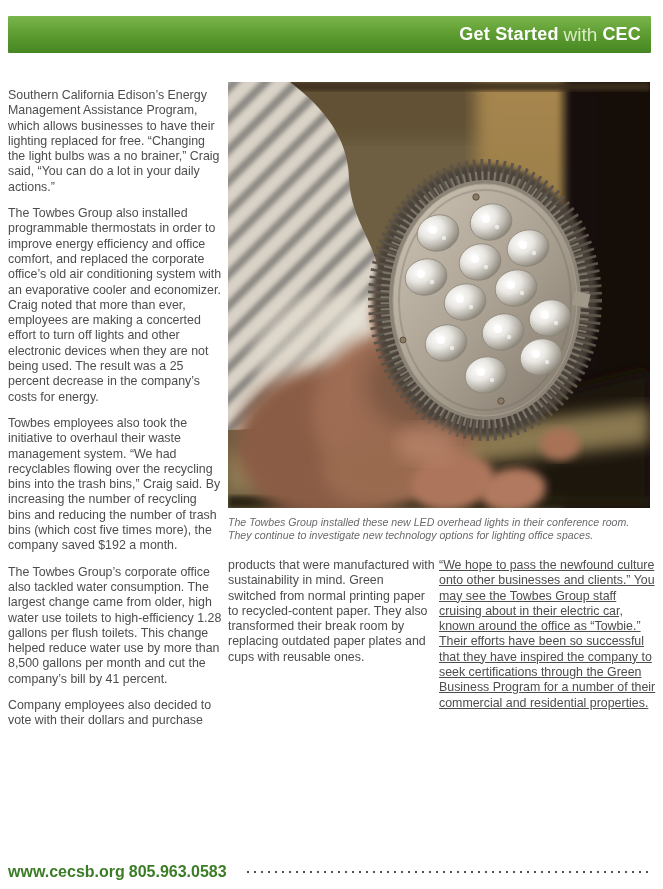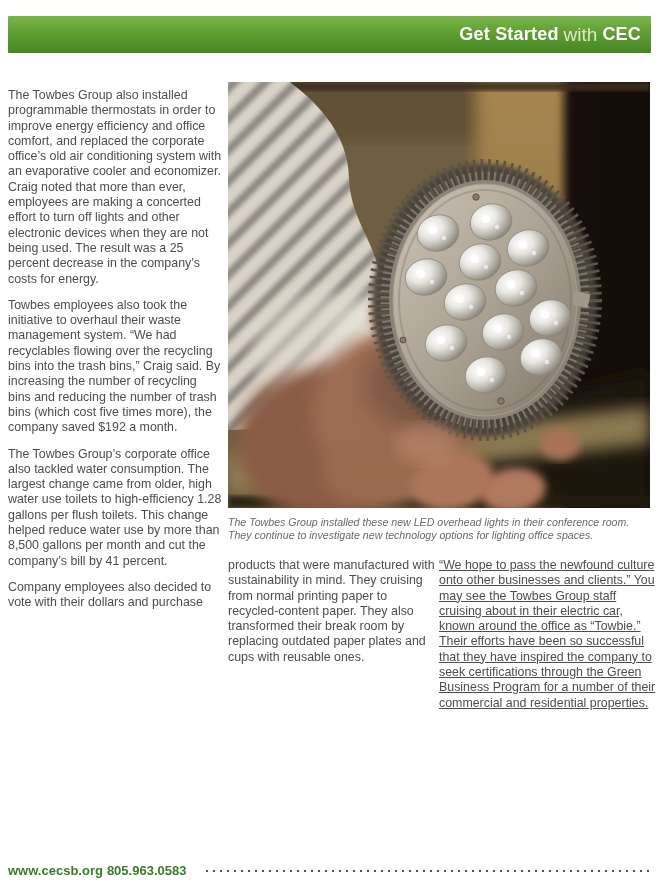--- a/index.html
+++ b/index.html
@@ -23,39 +23,40 @@
   .photo { position:absolute; left:228px; top:82px; width:422px; height:426px; }
   .photo svg { display:block; }
   .caption {
     position:absolute; left:228px; top:516px; width:426px;
     font-style:italic; font-size:10.6px; line-height:13px; color:#68696c;
   }
   .footer {
     position:absolute; left:8px; right:10px; top:863px;
     display:flex; align-items:center;
   }
-  .contact { color:#3b7c26; font-weight:bold; font-size:13px; white-space:nowrap; }
+  .contact { color:#3b7c26; font-weight:bold; font-size:16px; white-space:nowrap; }
   .contact span { margin-right:4px; }
   .dotline {
     flex:1; height:2px; margin-left:16px;
     background-image:repeating-linear-gradient(90deg,#53534b 0 2px, rgba(0,0,0,0) 2px 7px);
   }
 </style>
 </head>
 <body>
 
 <div class="page">
 
   <div class="topbar">
     <span class="t-bold">Get Started</span>
     <span class="t-mid">with</span>
     <span class="t-bold">CEC</span>
   </div>
 
   <div class="col col-left">
+    <p>Southern California Edison’s Energy Management Assistance Program, which allows businesses to have their lighting replaced for free. “Changing the light bulbs was a no brainer,” Craig said, “You can do a lot in your daily actions.”</p>
     <p>The Towbes Group also installed programmable thermostats in order to improve energy efficiency and office comfort, and replaced the corporate office’s old air conditioning system with an evaporative cooler and economizer. Craig noted that more than ever, employees are making a concerted effort to turn off lights and other electronic devices when they are not being used. The result was a 25 percent decrease in the company’s costs for energy.</p>
     <p>Towbes employees also took the initiative to overhaul their waste management system. “We had recyclables flowing over the recycling bins into the trash bins,” Craig said. By increasing the number of recycling bins and reducing the number of trash bins (which cost five times more), the company saved $192 a month.</p>
     <p>The Towbes Group’s corporate office also tackled water consumption. The largest change came from older, high water use toilets to high-efficiency 1.28 gallons per flush toilets. This change helped reduce water use by more than 8,500 gallons per month and cut the company’s bill by 41 percent.</p>
     <p>Company employees also decided to vote with their dollars and purchase</p>
   </div>
 
   <div class="photo">
     <svg width="422" height="426" viewBox="0 0 422 426" xmlns="http://www.w3.org/2000/svg">
       <defs>
         <filter id="b2">
@@ -200,21 +201,21 @@
       <ellipse cx="225" cy="400" rx="42" ry="28" fill="#ad765c" transform="rotate(-12 225 400)" filter="url(#b4)"></ellipse>
       <ellipse cx="285" cy="408" rx="33" ry="22" fill="#b1795e" transform="rotate(-8 285 408)" filter="url(#b4)"></ellipse>
       <ellipse cx="332" cy="362" rx="20" ry="16" fill="#a87257" filter="url(#b4)"></ellipse>
       <ellipse cx="198" cy="362" rx="30" ry="20" fill="#c08a70" opacity="0.6" filter="url(#b8)"></ellipse>
     </svg>
   </div>
 
   <div class="caption">The Towbes Group installed these new LED overhead lights in their conference room. They continue to investigate new technology options for lighting office spaces.</div>
 
   <div class="col col-mid">
-    <p>products that were manufactured with sustainability in mind. They cruising from normal printing paper to recycled-content paper. They also transformed their break room by replacing outdated paper plates and cups with reusable ones.</p>
+    <p>products that were manufactured with sustainability in mind. Green switched from normal printing paper to recycled-content paper. They also transformed their break room by replacing outdated paper plates and cups with reusable ones.</p>
   </div>
 
   <div class="col col-right">
     <p>“We hope to pass the newfound culture onto other businesses and clients.” You may see the Towbes Group staff cruising about in their electric car, known around the office as “Towbie.” Their efforts have been so successful that they have inspired the company to seek certifications through the Green Business Program for a number of their commercial and residential properties.</p>
   </div>
 
   <div class="footer">
     <div class="contact">
       <span>www.cecsb.org</span><span>805.963.0583</span>
     </div>

